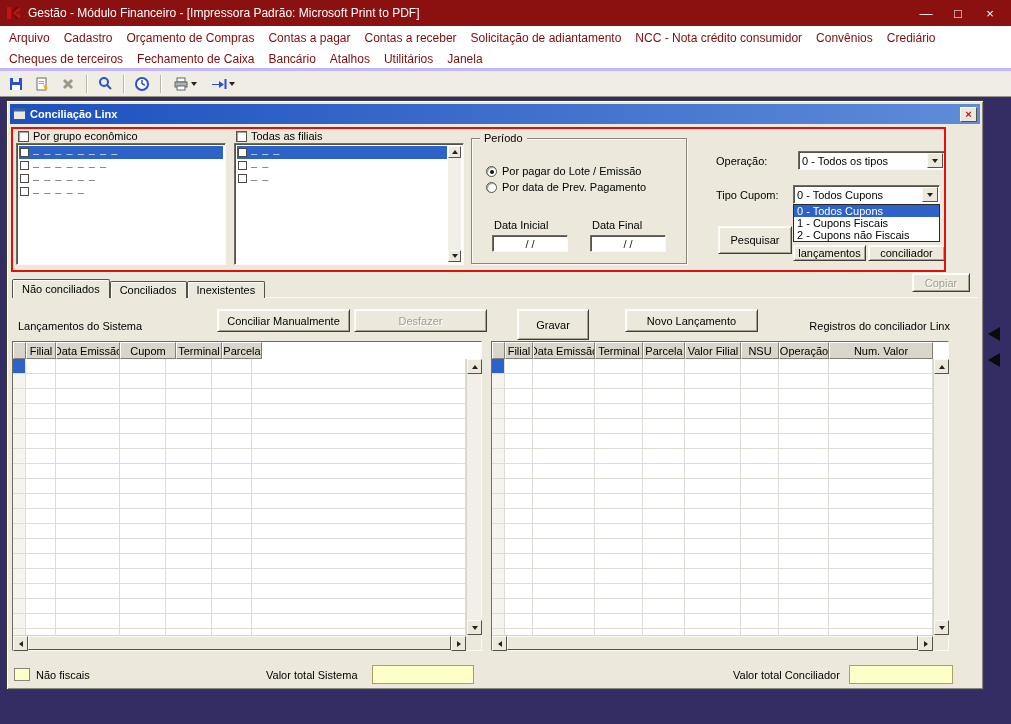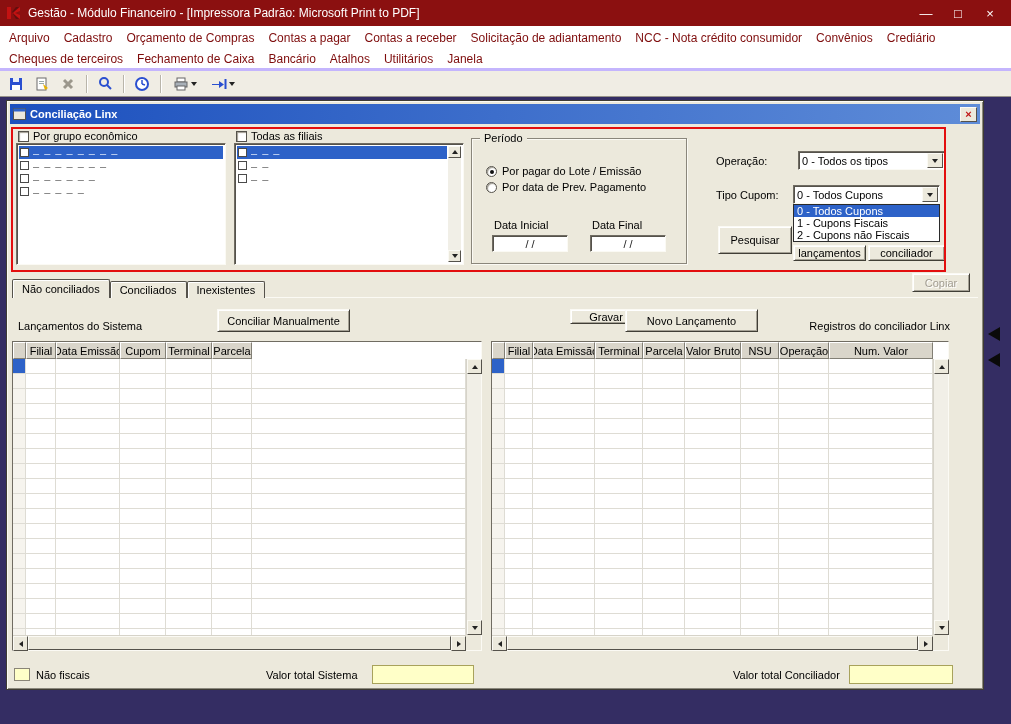--- a/index.html
+++ b/index.html
@@ -302,32 +302,33 @@
 
         <div class="tabline"></div>
         <div class="tabs" style="left:2px;top:155px">
           <div class="tab active">Não conciliados</div>
           <div class="tab">Conciliados</div>
           <div class="tab">Inexistentes</div>
         </div>
         <div class="btn disabled" style="left:902px;top:149px;width:58px;height:19px">Copiar</div>
 
         <div class="btn" style="left:207px;top:185px;width:133px;height:23px">Conciliar Manualmente</div>
-        <div class="btn" style="left:560px;top:185px;width:72px;height:15px">Gravar</div>
+        <div class="btn disabled" style="left:344px;top:185px;width:133px;height:23px">Desfazer</div>
+        <div class="btn" style="left:507px;top:185px;width:72px;height:31px">Gravar</div>
         <div class="btn" style="left:615px;top:185px;width:133px;height:23px">Novo Lançamento</div>
 
         <span class="caption" style="left:8px;top:196px">Lançamentos do Sistema</span>
         <span class="caption" style="left:760px;top:196px;width:180px;text-align:right">Registros do conciliador Linx</span>
 
         <div class="grid" style="left:2px;top:217px;width:470px;height:310px">
           <div class="grid-head">
               <div class="gh" style="width: 13px;"></div>
               <div class="gh" style="width: 30px;">Filial</div>
               <div class="gh" style="width: 64px;">Data Emissão</div>
-              <div class="gh" style="width: 46px;">Cupom</div>
+              <div class="gh" style="width: 56px;">Cupom</div>
               <div class="gh" style="width: 46px;">Terminal</div>
               <div class="gh" style="width: 40px;">Parcela</div>
             </div>
           <div class="grid-bodyarea">
               <div class="gr">
                 <div class="gc gcsel gcactive" style="width: 13px;"></div>
                 <div class="gc" style="width: 30px;"></div>
                 <div class="gc" style="width: 64px;"></div>
                 <div class="gc" style="width: 46px;"></div>
                 <div class="gc" style="width: 46px;"></div>
@@ -517,21 +518,21 @@
           <div class="sb-corner"></div>
         </div>
 
         <div class="grid" style="left:481px;top:217px;width:458px;height:310px">
           <div class="grid-head">
               <div class="gh" style="width: 13px;"></div>
               <div class="gh" style="width: 28px;">Filial</div>
               <div class="gh" style="width: 62px;">Data Emissão</div>
               <div class="gh" style="width: 48px;">Terminal</div>
               <div class="gh" style="width: 42px;">Parcela</div>
-              <div class="gh" style="width: 56px;">Valor Bruto</div>
+              <div class="gh" style="width: 56px;">Valor Filial</div>
               <div class="gh" style="width: 38px;">NSU</div>
               <div class="gh" style="width: 50px;">Operação</div>
               <div class="gh" style="width: 104px;">Num. Valor</div>
             </div>
           <div class="grid-bodyarea">
               <div class="gr">
                 <div class="gc gcsel gcactive" style="width: 13px;"></div>
                 <div class="gc" style="width: 28px;"></div>
                 <div class="gc" style="width: 62px;"></div>
                 <div class="gc" style="width: 48px;"></div>

